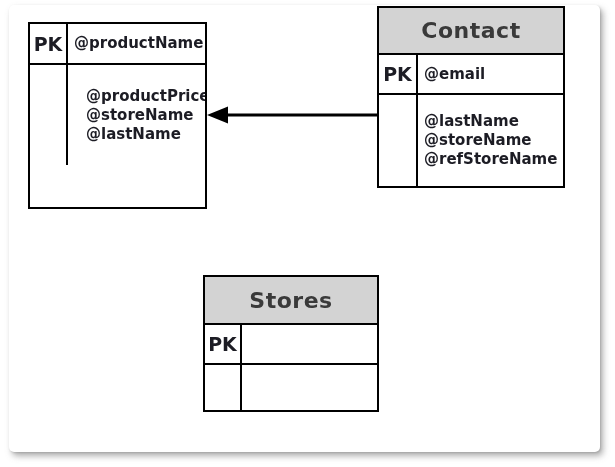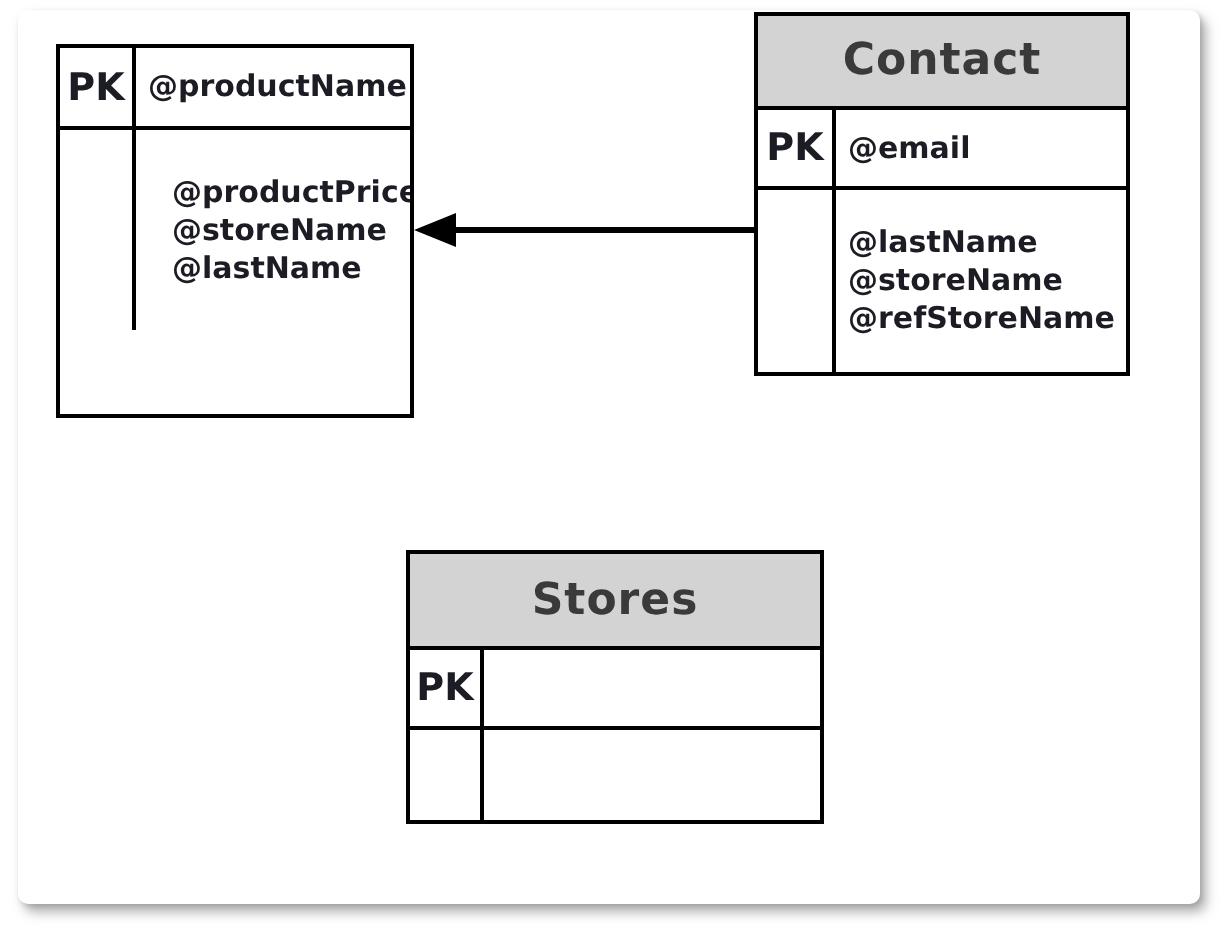--- a/index.html
+++ b/index.html
@@ -47,21 +47,21 @@
   #tbl-purchases .erd-pk { width:38px; }
 
   
   #tbl-contact { left:377px; top:6px; width:188px; height:182px; }
   #tbl-contact .erd-title { height:47px; }
   #tbl-contact .row-pk  { height:40px; }
   #tbl-contact .row-attrs { height:91px; }
   #tbl-contact .erd-pk { width:39px; }
 
   
-  #tbl-stores { left:203px; top:275px; width:209px; height:137px; }
+  #tbl-stores { left:203px; top:275px; width:176px; height:137px; }
   #tbl-stores .erd-title { height:48px; }
   #tbl-stores .row-pk  { height:40px; }
   #tbl-stores .row-attrs { height:45px; }
   #tbl-stores .erd-pk { width:37px; }
 
   .rel-arrow { position:absolute; left:207px; top:101px; width:170px; height:28px; }
 </style>
 </head>
 <body>
 

